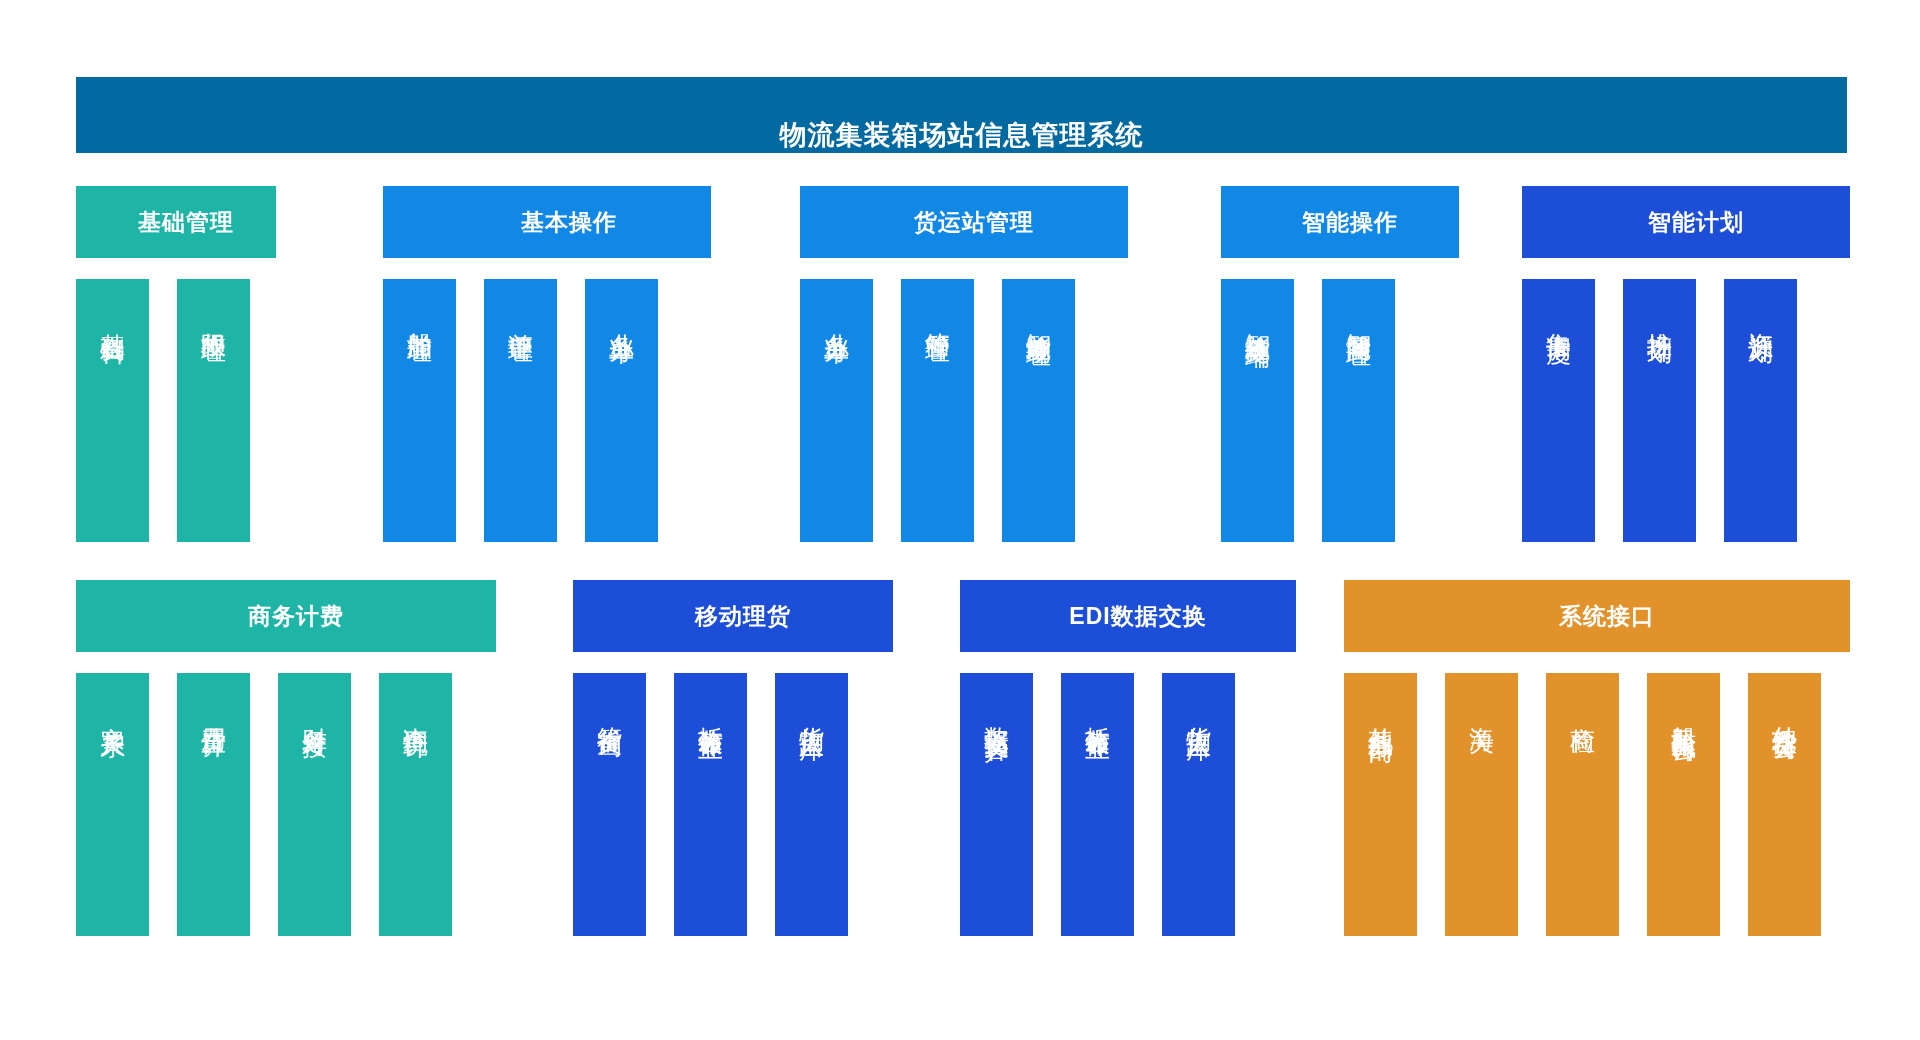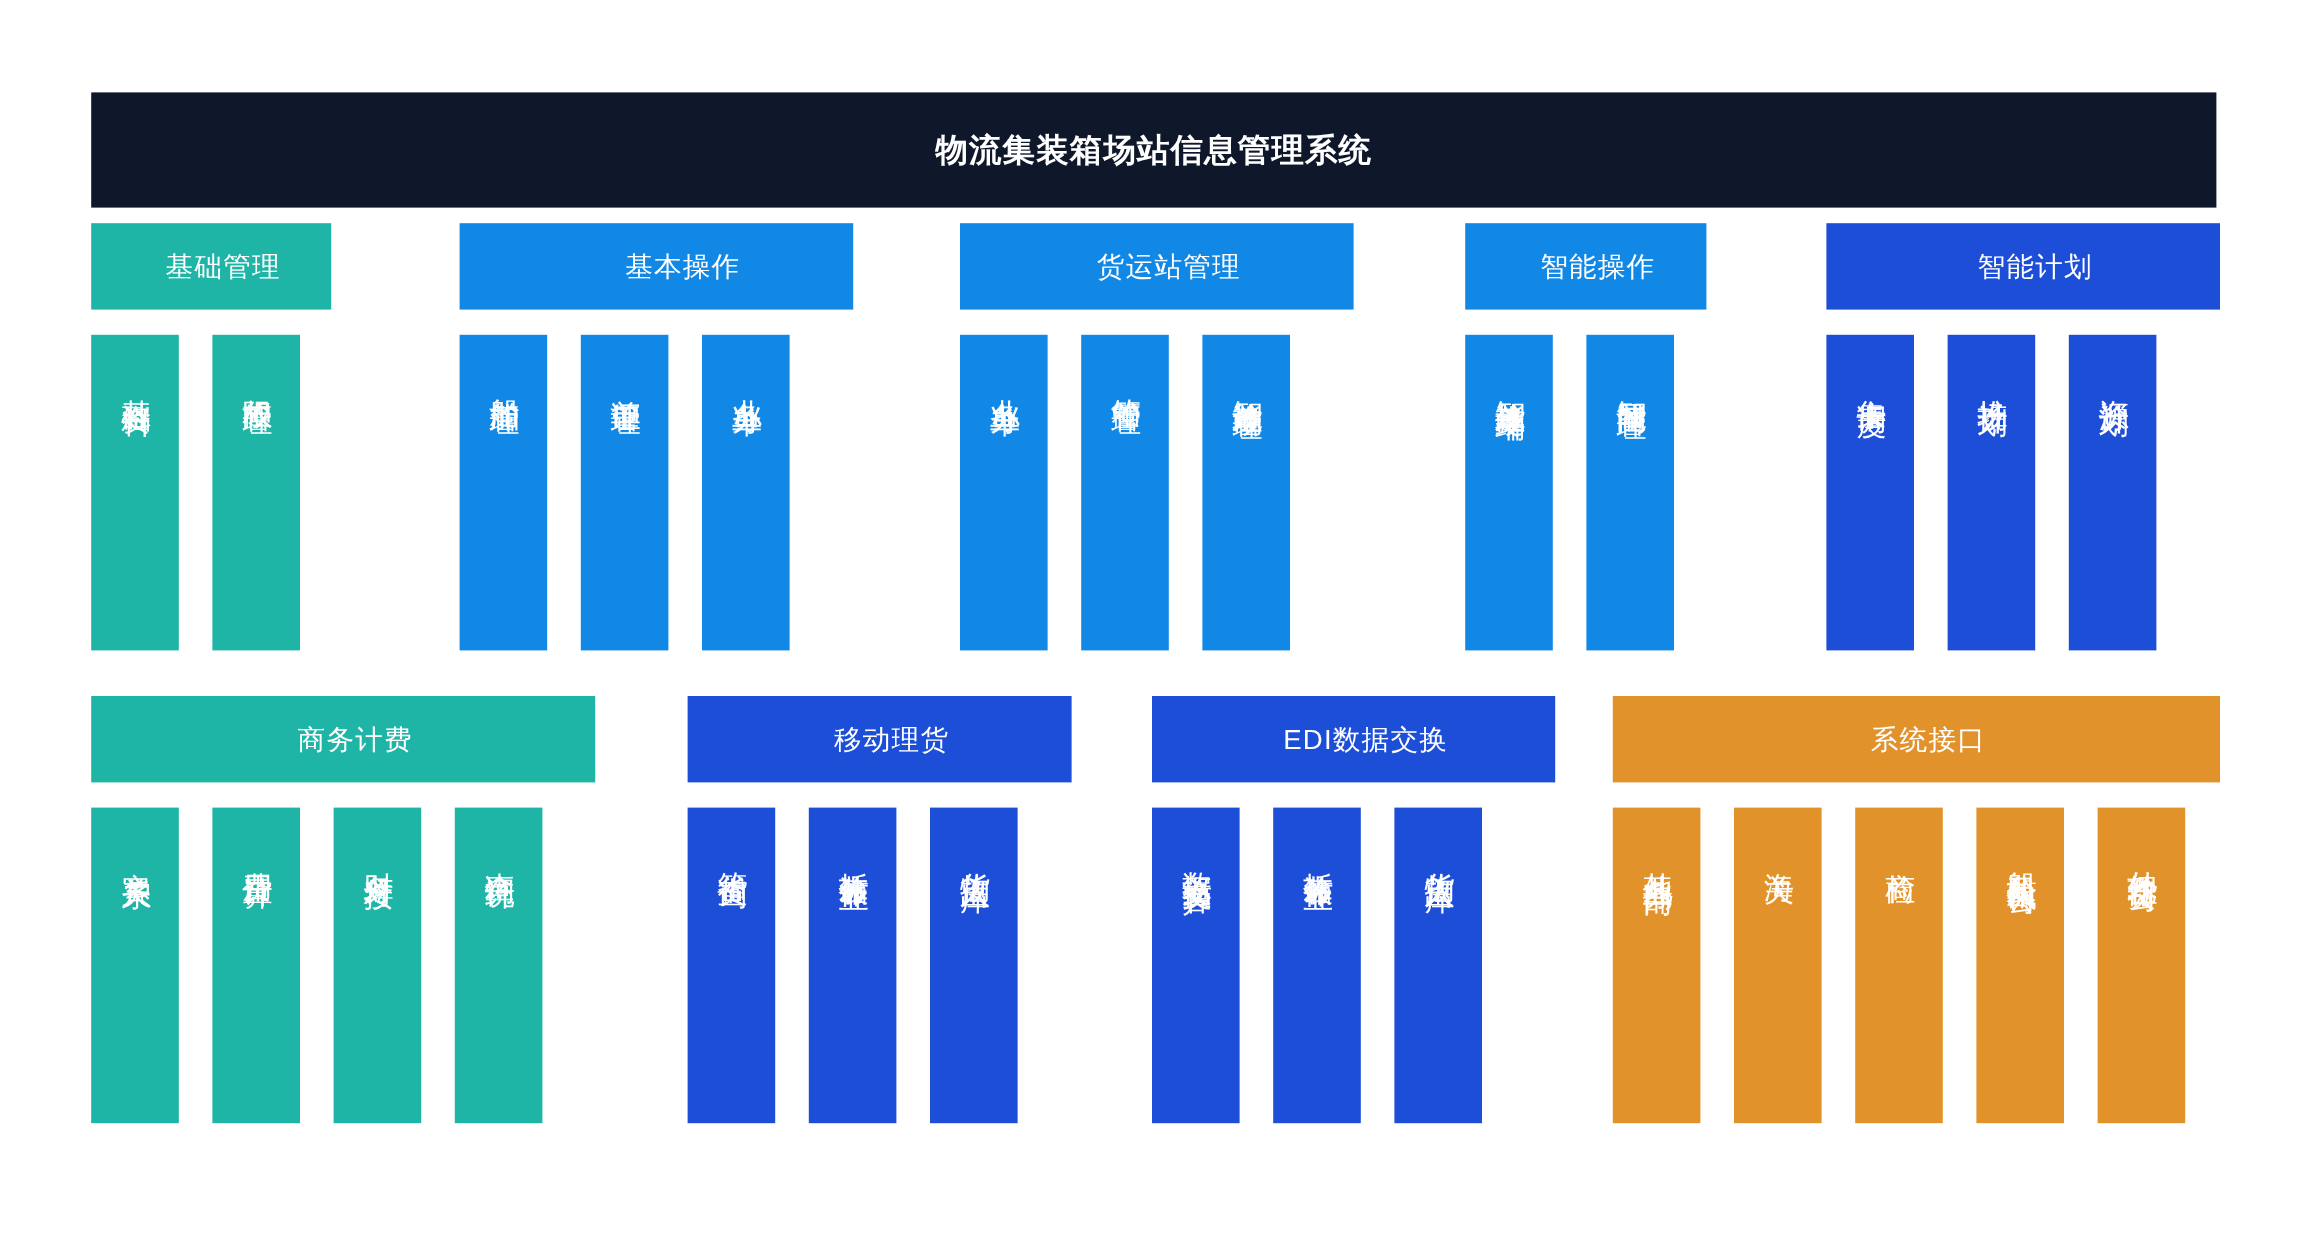--- a/index.html
+++ b/index.html
@@ -7,43 +7,43 @@
   body{
     width:1920px;height:1040px;
     background:#ffffff;
     font-family:"Liberation Sans","DejaVu Sans",sans-serif;
     overflow:hidden;
   }
   #root{position:relative;width:1920px;height:1040px;}
 
   .title-bar{
     position:absolute;
-    left:76px; top:77px; width:1771px; height:96px;
-    background:#0f172a;
-    display:flex;align-items:center;justify-content:center;
+    left:76px; top:77px; width:1771px; height:76px;
+    background:#0369a1;
+    display:flex;align-items:flex-end;justify-content:center;
   }
   .title-bar .title-text{
     color:#ffffff;
     font-size:27px;
     font-weight:bold;
     letter-spacing:1px;
   }
 
   .group{position:absolute;}
 
   .group-header{
     position:absolute; left:0; top:0;
     height:72px;
     display:flex;align-items:center;justify-content:center;
     box-sizing:border-box;
   }
   .group-header .gh-text{
     color:#ffffff;
     font-size:23px;
-    font-weight:normal;
+    font-weight:bold;
     letter-spacing:1px;
     white-space:nowrap;
     margin-left:20px;
   }
 
   .items{
     position:absolute;
     left:0;
     top:93px;
     display:flex;
@@ -125,21 +125,21 @@
           </div>
           <div class="item c-blue">
             <span class="it-text">箱管管理</span>
           </div>
           <div class="item c-blue">
             <span class="it-text">智能堆场管理</span>
           </div>
         </div>
       </div>
       <div class="group" style="left: 1221px; top: 186px;">
-        <div class="group-header c-blue" style="width: 201px;">
+        <div class="group-header c-blue" style="width: 238px;">
           <span class="gh-text">智能操作</span>
         </div>
         <div class="items">
           <div class="item c-blue">
             <span class="it-text">智能堆场终端</span>
           </div>
           <div class="item c-blue">
             <span class="it-text">智能闸口管理</span>
           </div>
         </div>

